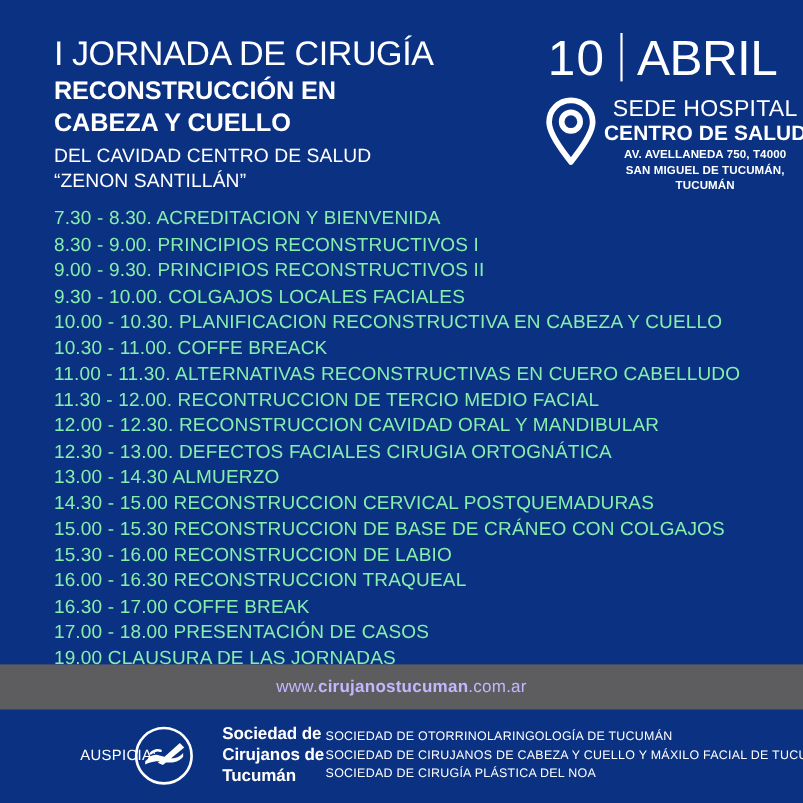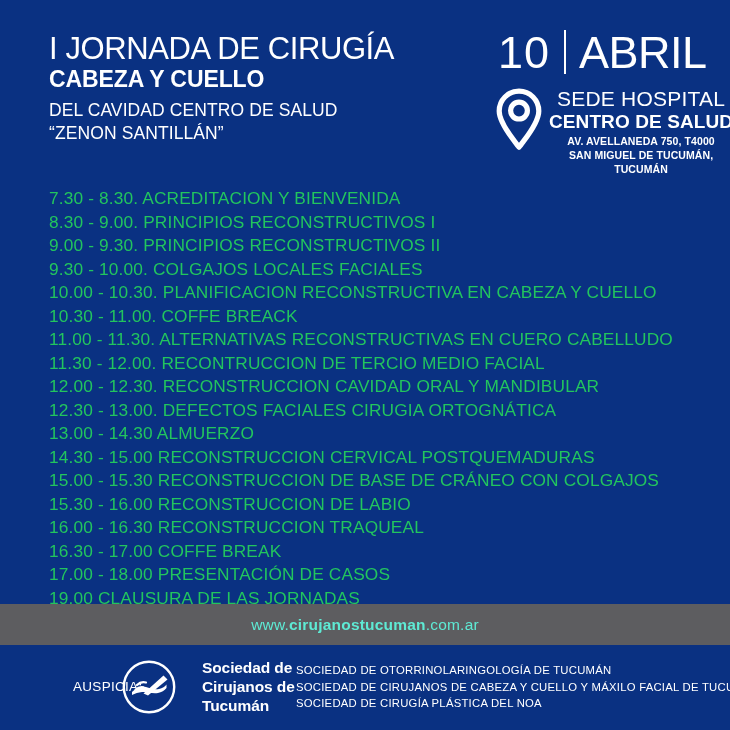--- a/index.html
+++ b/index.html
@@ -152,39 +152,39 @@
     left: 49px;
     top: 187px;
     right: 20px;
   }
   .schedule-item {
     font-size: 17.3px;
     font-weight: normal;
     letter-spacing: 0.15px;
     line-height: 23.5px;
     white-space: nowrap;
-    color: #22c55e;
+    color: #86efac;
   }
 
   
   .url-bar {
     position: absolute;
     left: 0;
     right: 0;
     top: 604px;
     height: 41px;
     background: #5d5d60;
     display: flex;
     align-items: center;
     justify-content: center;
   }
   .url-text {
     font-size: 15.5px;
     letter-spacing: 0.2px;
-    color: #5eead4;
+    color: #c4b5fd;
   }
   .url-text .b { font-weight: bold; }
 
   
   .footer {
     position: absolute;
     left: 0;
     right: 0;
     top: 645px;
     bottom: 0;
@@ -236,20 +236,21 @@
 </style>
 </head>
 <body>
 
 <div class="poster">
 
   <div class="header">
 
     <div class="title-block">
       <div class="title-main">I JORNADA DE CIRUGÍA</div>
+      <div class="title-sub">RECONSTRUCCIÓN EN</div>
       <div class="title-sub2">CABEZA Y CUELLO</div>
       <div class="title-host">DEL CAVIDAD CENTRO DE SALUD</div>
       <div class="title-host2">“ZENON SANTILLÁN”</div>
     </div>
 
     <div class="date-block">
       <span class="date-day">10</span>
       <span class="date-divider"></span>
       <span class="date-month">ABRIL</span>
     </div>

